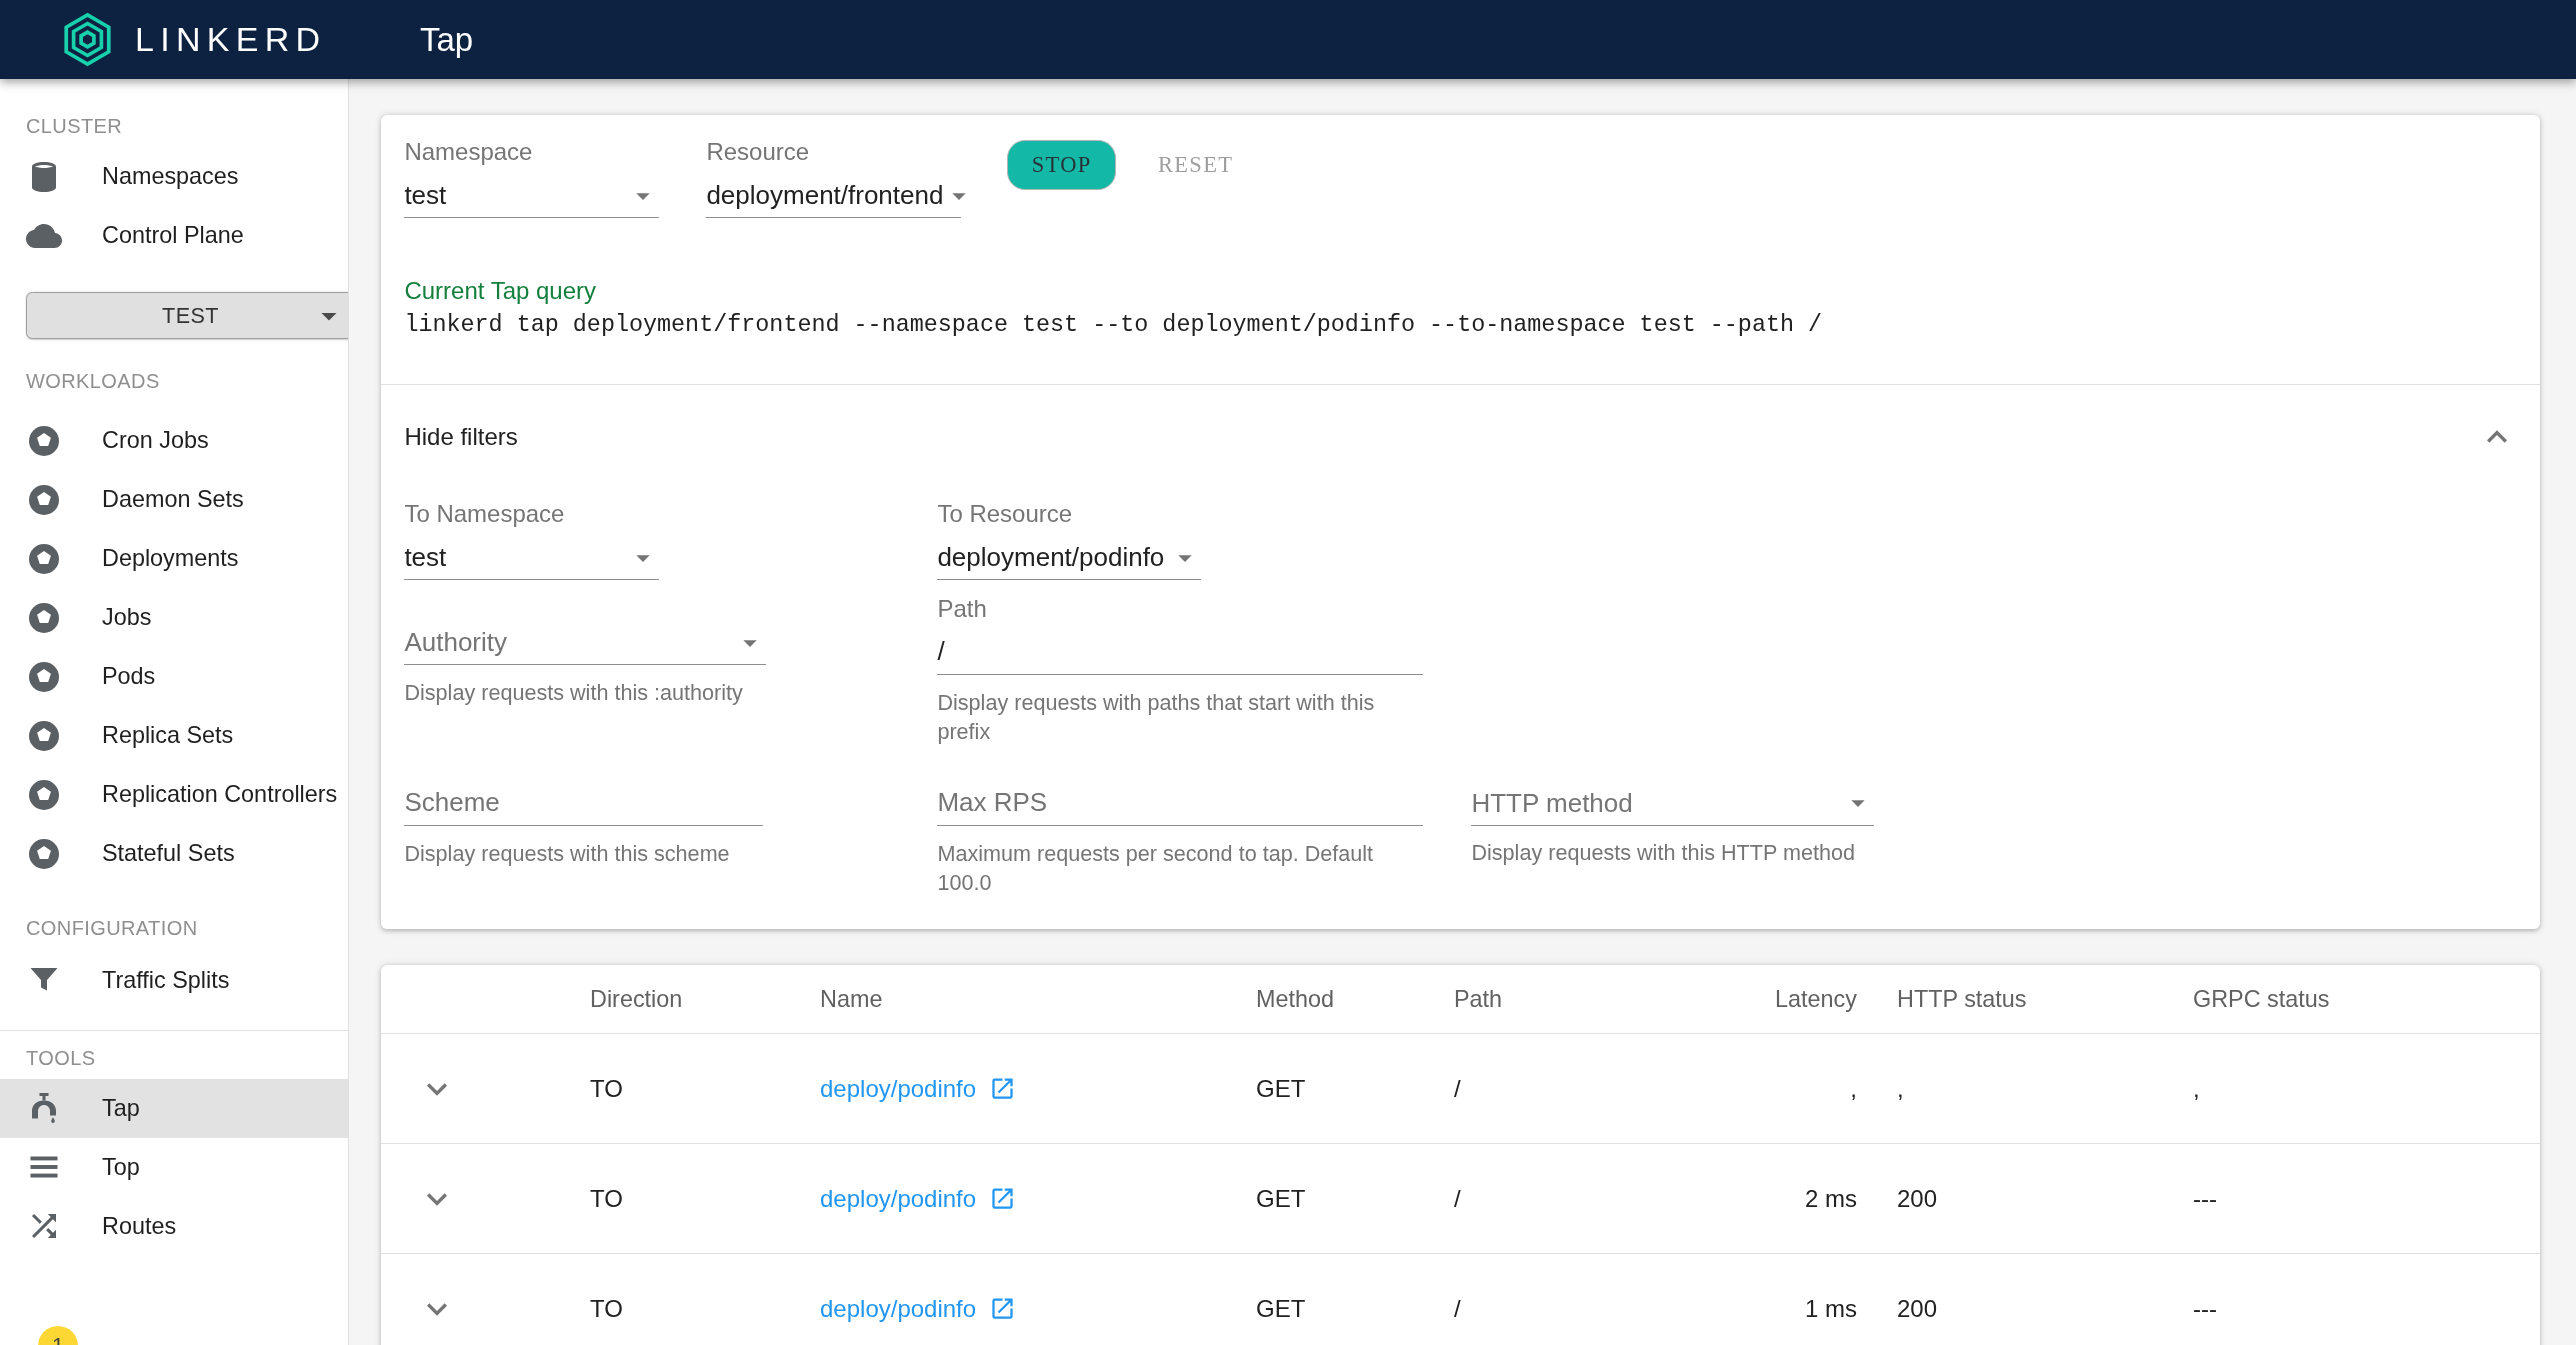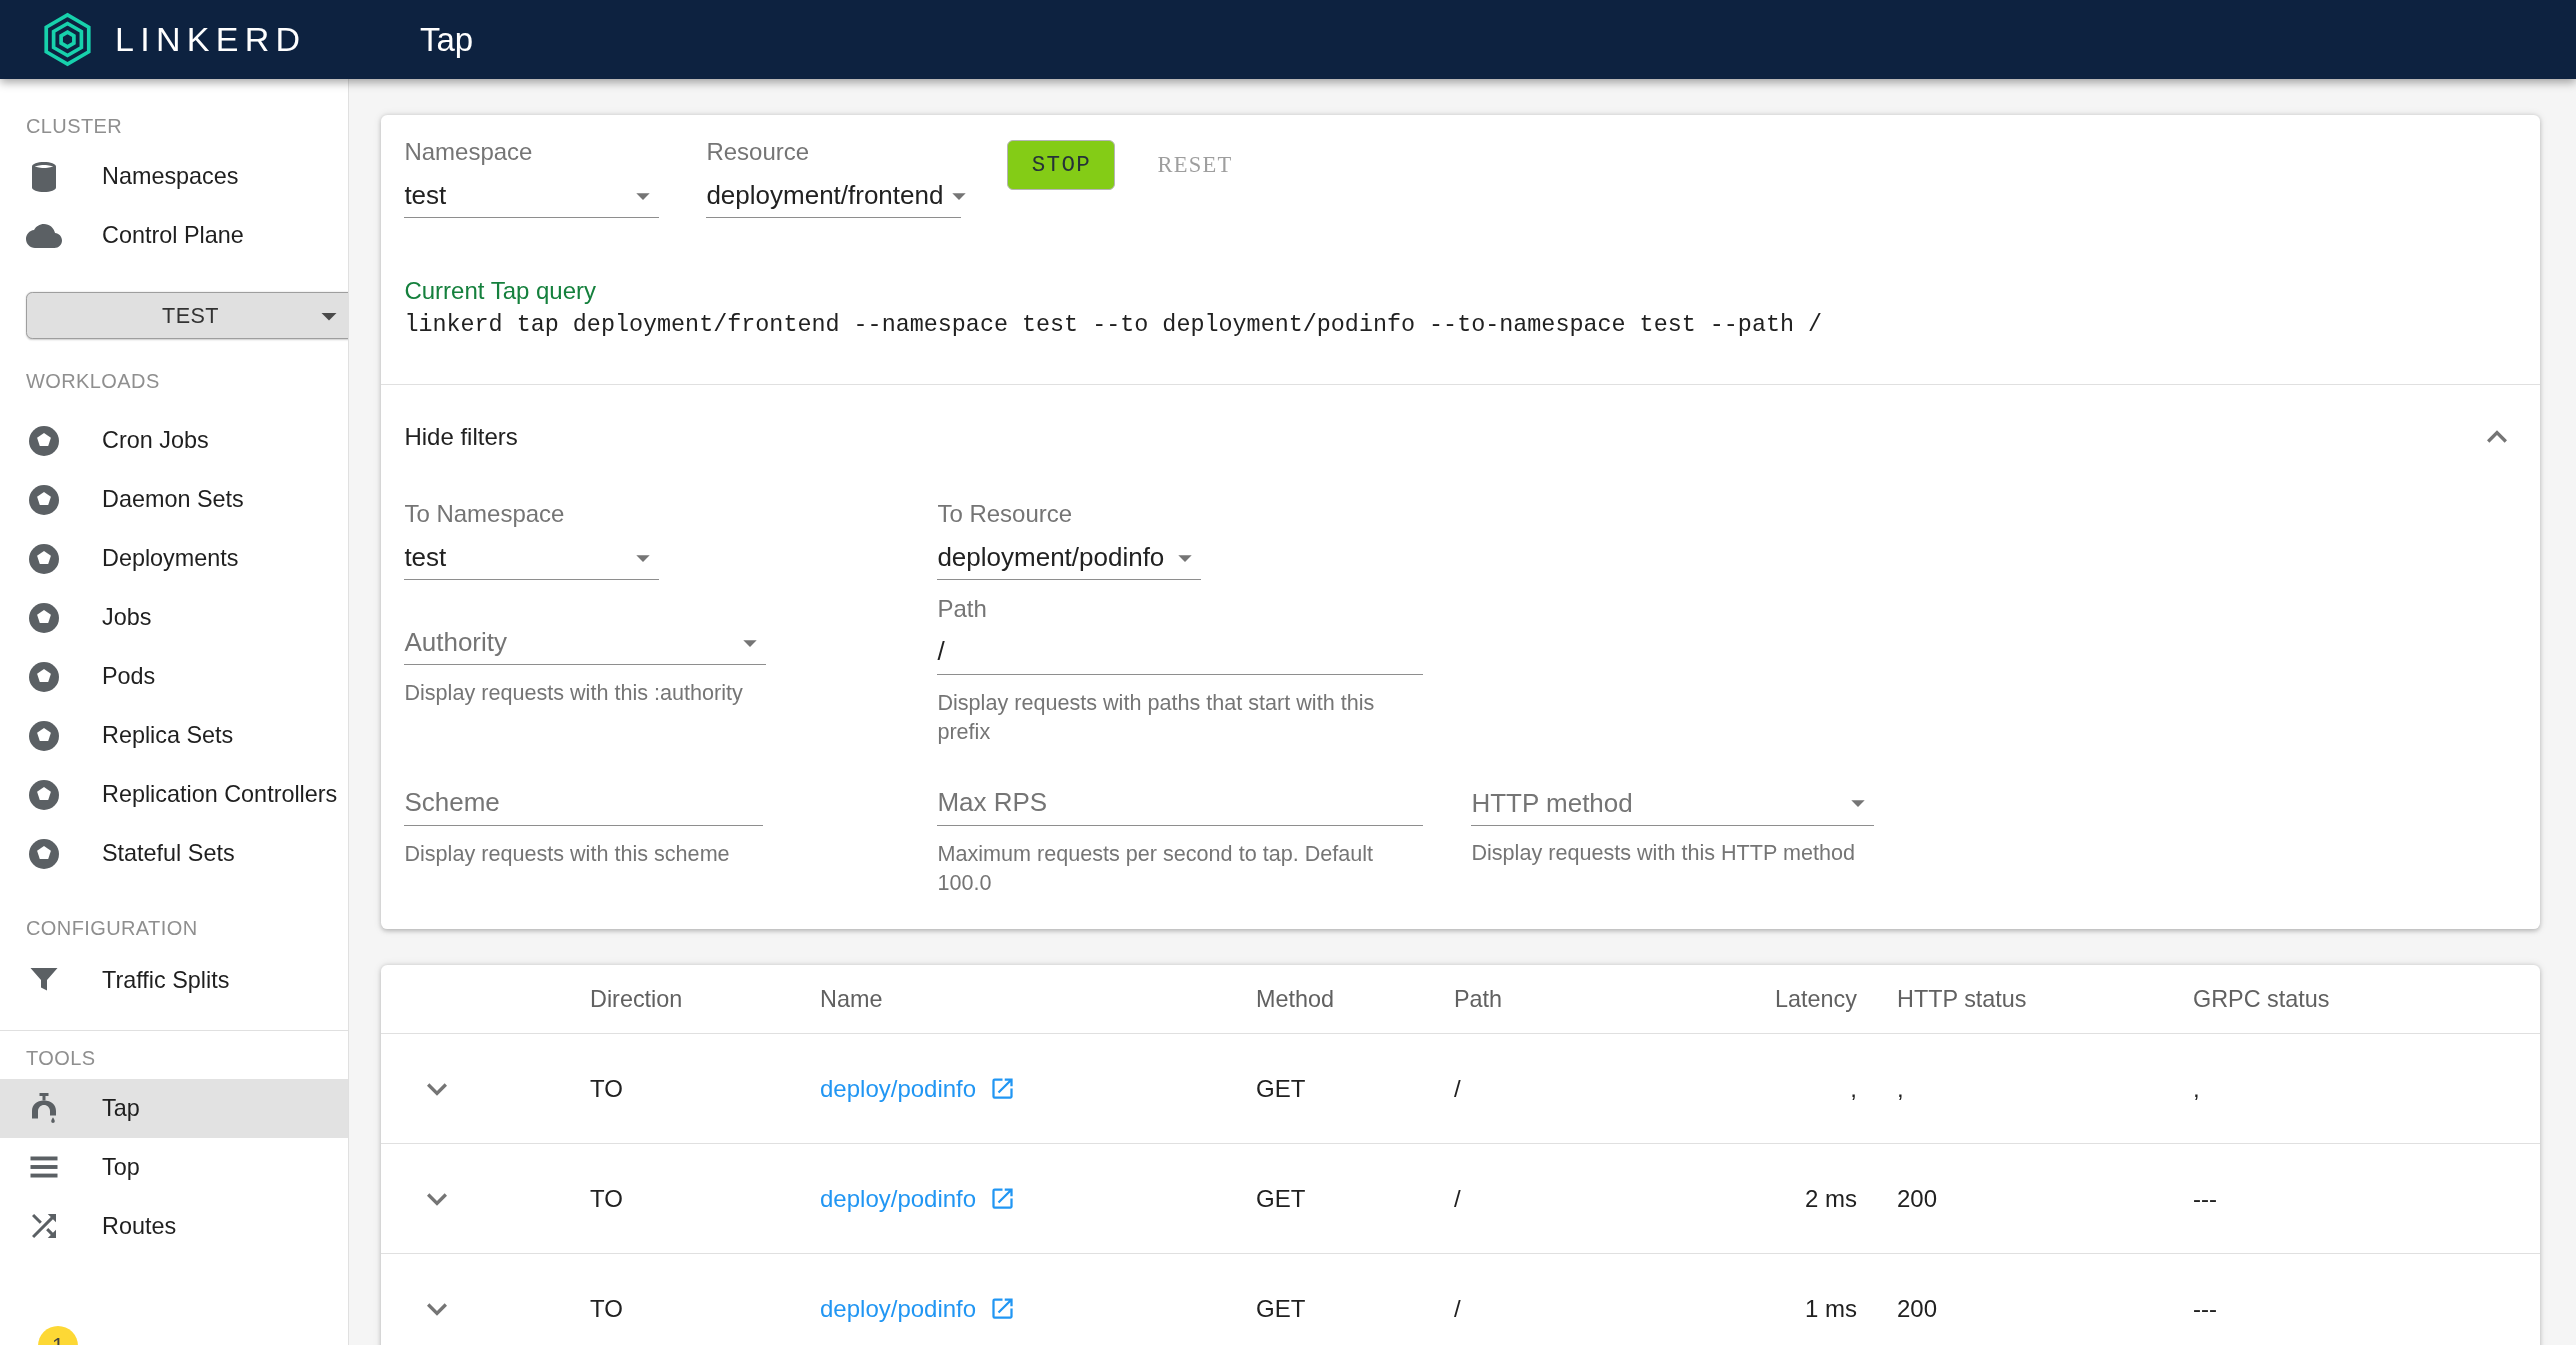--- a/index.html
+++ b/index.html
@@ -3,21 +3,21 @@
 <meta charset="utf-8">
 <style>
   * { box-sizing: border-box; margin: 0; padding: 0; }
   html,body { width:2576px; height:1346px; overflow:hidden; background:#fff;
               font-family:"Liberation Sans", sans-serif; }
   .app { width:2576px; height:1346px; display:flex; flex-direction:column; overflow:hidden; }
 
   
   .topbar { height:79px; flex-shrink:0; background:#0d2240; display:flex; align-items:center;
             box-shadow:0 3.6px 9px rgba(0,0,0,.35); position:relative; z-index:10; }
-  .brand { width:383px; flex-shrink:0; display:flex; align-items:center; padding-left:38px; gap:18px; }
+  .brand { width:383px; flex-shrink:0; display:flex; align-items:center; padding-left:58px; gap:18px; }
   .brand-text { color:#fff; font-size:34px; letter-spacing:6.3px; font-weight:400; }
   .page-title { color:#fff; font-size:33px; font-weight:400; margin-left:37px; }
 
   
   .body { flex:1; display:flex; min-height:0; }
 
   
   .sidebar { width:349px; flex-shrink:0; background:#fff; border-right:0.9px solid #e0e0e0;
              position:relative; overflow:hidden; }
   .sb-heading { font-size:20px; color:#8f8f8f; letter-spacing:0.4px; margin:0 0 9px 26px; font-weight:400; }
@@ -47,23 +47,23 @@
 
   .fields-row { display:flex; align-items:flex-start; }
   .field { width:255px; }
   .field + .field { margin-left:47px; }
   .field-label { font-size:24px; color:#757575; margin-bottom:13.5px; }
   .select-row { display:flex; justify-content:space-between; align-items:center;
                 border-bottom:0.9px solid #8e8e8e; padding-bottom:5.4px; cursor:pointer; }
   .select-value { font-size:26px; color:#212121; white-space:nowrap; }
   .select-placeholder { font-size:26px; color:#757575; white-space:nowrap; }
   .buttons { display:flex; align-items:center; margin-left:46px; margin-top:1.8px; }
-  .stop-btn { border:0.9px solid #b5b5b5; border-radius:6px; background:#84cc16; padding:10.8px 23.4px;
+  .stop-btn { border:0.9px solid #b5b5b5; border-radius:18px; background:#14b8a6; padding:10.8px 23.4px;
               font-size:22.5px; letter-spacing:1.3px; color:#263238; cursor:pointer;
-              font-family:Liberation Mono, monospace; }
+              font-family:Liberation Serif, serif; }
   .reset-btn { border:none; background:none; margin-left:42px; font-size:22.5px; letter-spacing:1.3px;
                color:#9e9e9e; font-family:Liberation Serif, serif; }
 
   .query-label { margin-top:59px; font-size:24px; color:#15803d; }
   .query-text { margin-top:7.2px; font-size:23.4px; color:#212121; font-family:"Liberation Mono", monospace; }
   .card-divider { height:0.9px; background:#e0e0e0; margin:46px -23.4px 0 -23.4px; }
 
   .hide-filters { margin-top:32px; display:flex; justify-content:space-between; align-items:center; cursor:pointer; }
   .hide-filters-label { font-size:24px; color:#212121; }
 

